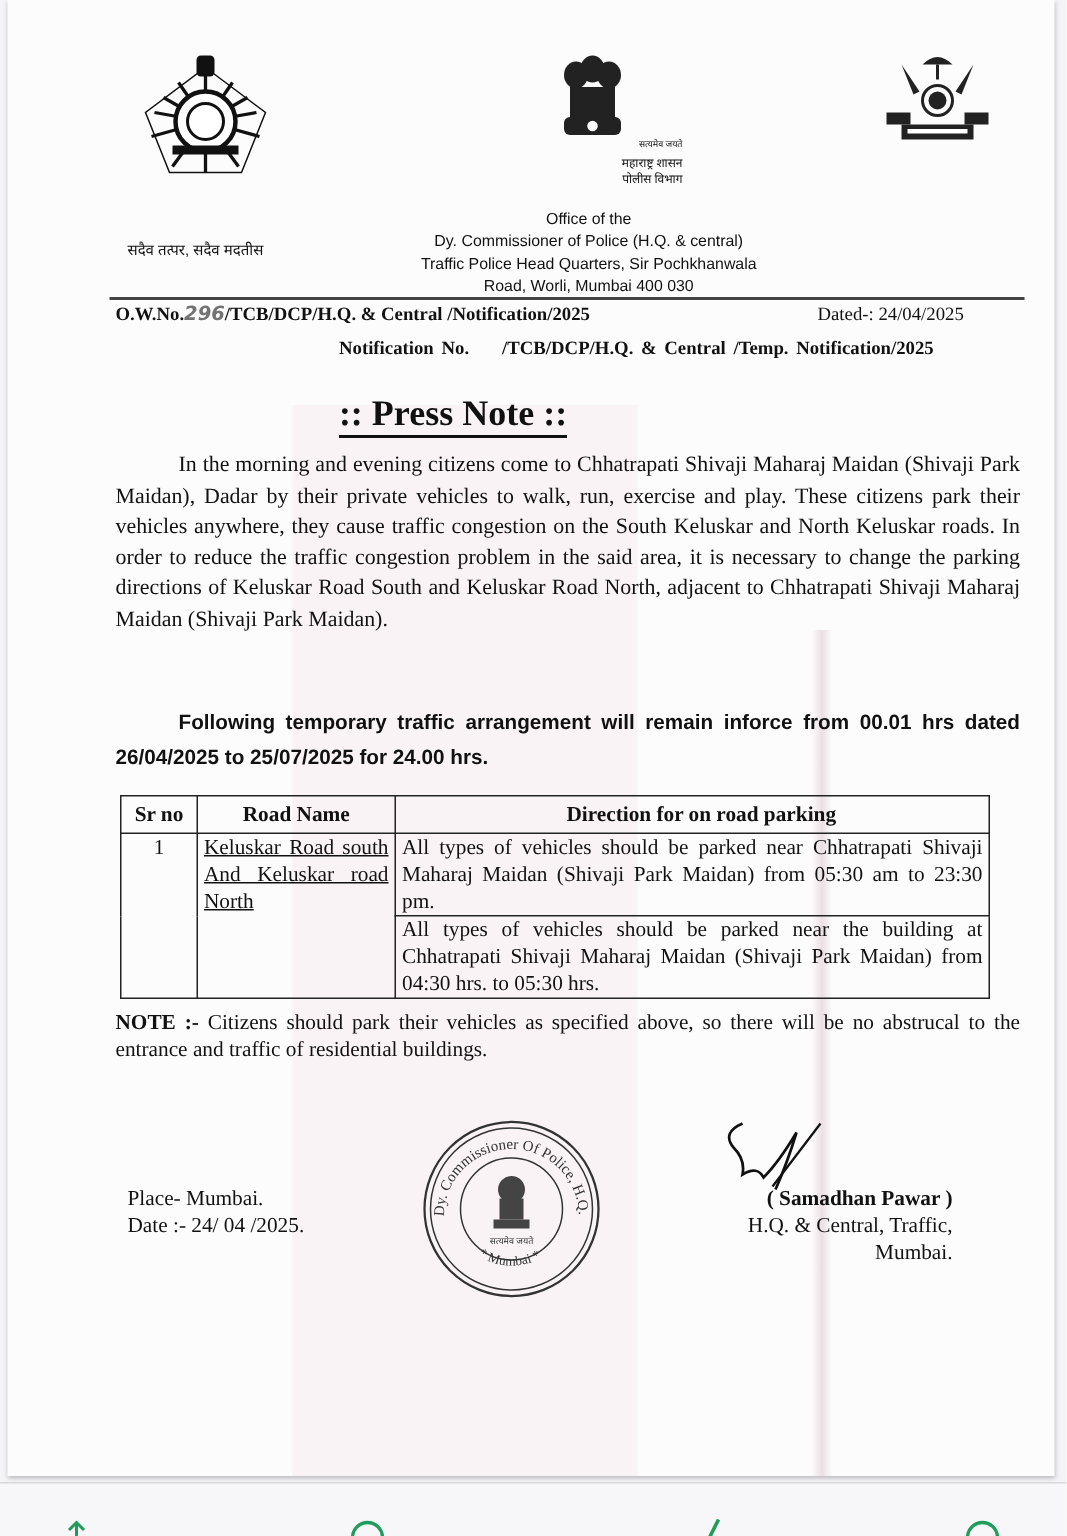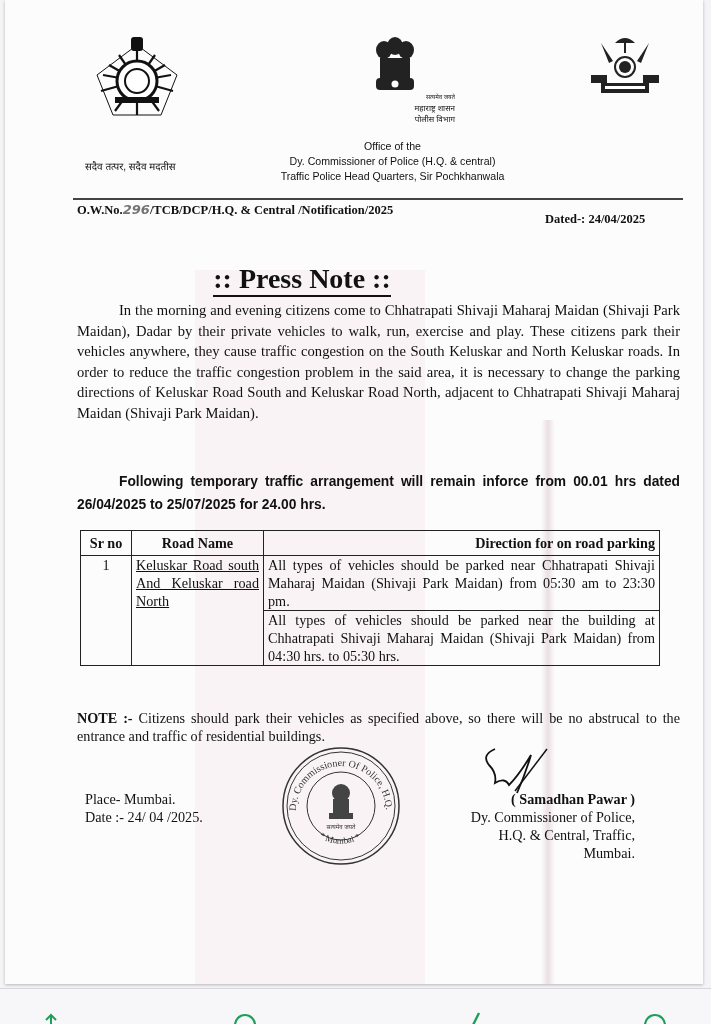--- a/index.html
+++ b/index.html
@@ -13,35 +13,35 @@
   .logo-left{left:88px;top:35px;width:88px;height:82px;}
   .motto-left{left:80px;top:118px;font-size:10px;margin-top:41px;}
   .contact{left:85px;top:142px;font-size:10px;line-height:15px;}
   .emblem{left:365px;top:32px;width:50px;height:62px;}
   .hindi-c{left:330px;top:92px;width:120px;text-align:right;font-size:8px;line-height:11px;}
   .office{left:255px;top:139px;width:265px;text-align:center;font-size:10.6px;line-height:15px;}
   .logo-right{left:580px;top:33px;width:80px;height:62px;}
   .rule{left:68px;top:198px;width:610px;height:2px;background:#444;}
   .ow{left:72px;top:202px;font-weight:bold;font-size:12.5px;}
   .ow .hand{color:#737373;font-style:italic;font-family:"DejaVu Sans",sans-serif;font-size:13px;}
-  .dated{left:540px;top:212px;font-weight:bold;font-size:12.5px;text-align:center;}
+  .dated{left:540px;top:202px;font-weight:normal;font-size:12.5px;text-align:center;}
   .notif{left:221px;top:225px;font-weight:bold;font-size:12.5px;word-spacing:2px;}
   .notif .gap{display:inline-block;width:22px;}
-  .title{left:0;width:594px;top:263px;text-align:center;font-weight:bold;font-size:28px;}
+  .title{left:0;width:594px;top:263px;text-align:center;font-weight:bold;font-size:24px;}
   .title span{border-bottom:2px solid #111;padding-bottom:1px;}
   .para{left:72px;top:300px;width:603px;font-size:14.6px;line-height:20.5px;text-align:justify;}
   .para .indent{display:inline-block;width:42px;}
   .follow{left:72px;top:470px;width:603px;font-size:13.8px;line-height:23px;font-weight:bold;text-align:justify;}
   table.grid{position:absolute;left:75px;top:530px;width:580px;border-collapse:collapse;font-size:14.2px;line-height:18px;}
   .grid td,.grid th{border:1px solid #222;padding:0 4px;vertical-align:top;}
   .grid th{font-weight:bold;text-align:center;padding:3px 4px;}
   .grid td.sr{text-align:center;width:42px;}
   .grid td.road{width:123px;text-align:justify;text-align-last:justify;text-decoration:underline;}
   .grid td.dir{text-align:justify;}
-  .note{left:72px;top:673px;width:603px;font-size:14.2px;line-height:18px;text-align:justify;margin-top:36px;}
+  .note{left:72px;top:673px;width:603px;font-size:14.2px;line-height:18px;text-align:justify;}
   .place{left:80px;top:790px;font-size:14.2px;line-height:18px;}
   .seal{left:275px;top:745px;width:122px;height:122px;}
   .sig{left:470px;top:745px;width:90px;height:55px;}
   .signame{left:390px;top:790px;width:240px;text-align:right;font-size:14.2px;line-height:18px;}
   .signame b{font-weight:bold;}
   .toolbar{position:absolute;left:0;top:988px;width:711px;height:36px;background:#f7f7f9;border-top:1px solid #d8d8dc;}
   .tb-btn{position:absolute;top:22px;width:30px;height:20px;display:flex;justify-content:center;}
 </style>
 </head>
 <body>
@@ -87,53 +87,55 @@
   </svg>
   <div class="abs hindi-c">
     <div style="font-size:6px">सत्यमेव जयते</div>
     <div>महाराष्ट्र शासन</div>
     <div>पोलीस विभाग</div>
   </div>
   <div class="abs office sans">
     <div>Office of the</div>
     <div>Dy. Commissioner of Police (H.Q. &amp; central)</div>
     <div>Traffic Police Head Quarters, Sir Pochkhanwala</div>
+    <div>Road, Worli, Mumbai 400 030</div>
   </div>
 
   <svg class="abs logo-right" viewBox="0 0 80 62">
     <g fill="#222">
       <path d="M30 10 Q40 0 50 10 Z"></path>
         <rect x="39" y="10" width="2" height="10"></rect>
       <circle cx="40" cy="34" r="10" fill="none" stroke="#222" stroke-width="2"></circle>
         <circle cx="40" cy="34" r="6"></circle>
       <path d="M16 10 L28 28 L24 30 Z"></path>
         <path d="M64 10 L52 28 L56 30 Z"></path>
       <rect x="6" y="42" width="16" height="8"></rect>
         <rect x="58" y="42" width="16" height="8"></rect>
       <rect x="16" y="50" width="48" height="10"></rect>
     </g>
     <rect x="20" y="53" width="40" height="3" fill="#fff"></rect>
   </svg>
 
   <div class="abs rule"></div>
   <div class="abs ow"><span>O.W.No.</span><span class="hand">296</span><span>/TCB/DCP/H.Q. &amp; Central /Notification/2025</span></div>
   <div class="abs dated">Dated-:  24/04/2025</div>
+  <div class="abs notif"><span>Notification No.</span><span class="gap"></span><span>/TCB/DCP/H.Q. &amp; Central /Temp. Notification/2025</span></div>
 
   <div class="abs title"><span>:: Press Note ::</span></div>
 
   <div class="abs para"><span class="indent"></span><span>In the morning and evening citizens come to Chhatrapati Shivaji Maharaj Maidan (Shivaji Park Maidan), Dadar by their private vehicles to walk, run, exercise and play. These citizens park their vehicles anywhere, they cause traffic congestion on the South Keluskar and North Keluskar roads. In order to reduce the traffic congestion problem in the said area, it is necessary to change the parking directions of Keluskar Road South and Keluskar Road North, adjacent to Chhatrapati Shivaji Maharaj Maidan (Shivaji Park Maidan).</span></div>
 
   <div class="abs follow sans"><span class="indent" style="display:inline-block;width:42px"></span><span>Following temporary traffic arrangement will remain inforce from 00.01 hrs dated 26/04/2025 to 25/07/2025 for 24.00 hrs.</span></div>
 
   <table class="grid">
     <tbody>
         <tr>
       <th>Sr no</th>
       <th>Road Name</th>
-      <th style="text-align:right;padding-left:16px">Direction for on road parking</th>
+      <th style="text-align:center;padding-left:16px">Direction for on road parking</th>
     </tr>
     <tr>
       <td class="sr" rowspan="2">1</td>
       <td class="road" rowspan="2">Keluskar Road south And Keluskar road North</td>
       <td class="dir">All types of vehicles should be parked near Chhatrapati Shivaji Maharaj Maidan (Shivaji Park Maidan) from 05:30 am to 23:30 pm.</td>
     </tr>
     <tr>
       <td class="dir">All types of vehicles should be parked near the building at Chhatrapati Shivaji Maharaj Maidan (Shivaji Park Maidan) from 04:30 hrs. to 05:30 hrs.</td>
     </tr>
   </tbody>
@@ -163,21 +165,20 @@
       </g>
     <text x="61" y="84" font-size="6" text-anchor="middle" fill="#333">सत्यमेव जयते</text>
   </svg>
 
   <svg class="abs sig" viewBox="0 0 90 55">
     <path d="M20 4 Q6 10 14 20 Q22 28 20 38 Q30 32 34 40 Q44 30 56 10 Q50 30 42 48" fill="none" stroke="#111" stroke-width="1.8"></path>
     <path d="M40 46 L72 4" fill="none" stroke="#111" stroke-width="1.5"></path>
   </svg>
   <div class="abs signame">
     <div><b>( Samadhan Pawar )</b></div>
-    <div>Dy. Commissioner of Police,</div>
     <div>H.Q. &amp; Central, Traffic,</div>
     <div>Mumbai.</div>
   </div>
 </div>
 
 <div class="toolbar">
   <div class="tb-btn" style="left:36px">
     <svg width="16" height="20" viewBox="0 0 16 20">
         <path d="M8 18 V4 M3 9 L8 4 L13 9" fill="none" stroke="#1e9e5a" stroke-width="2"></path>
       </svg>

